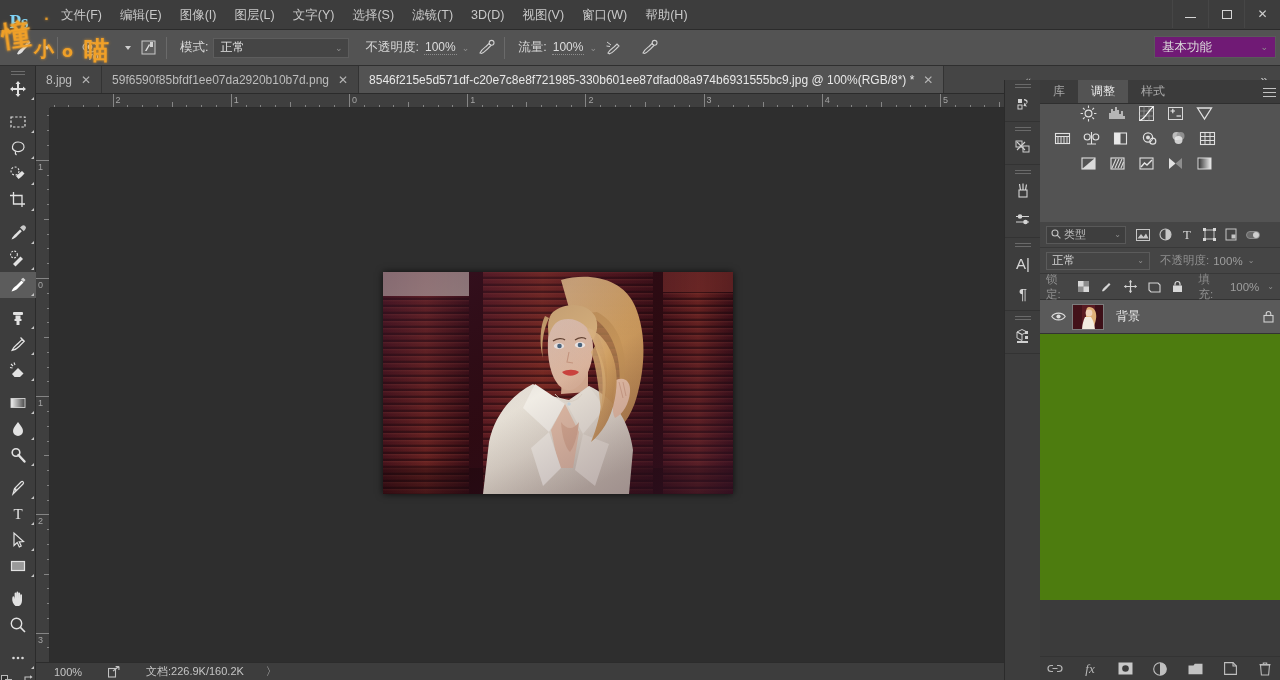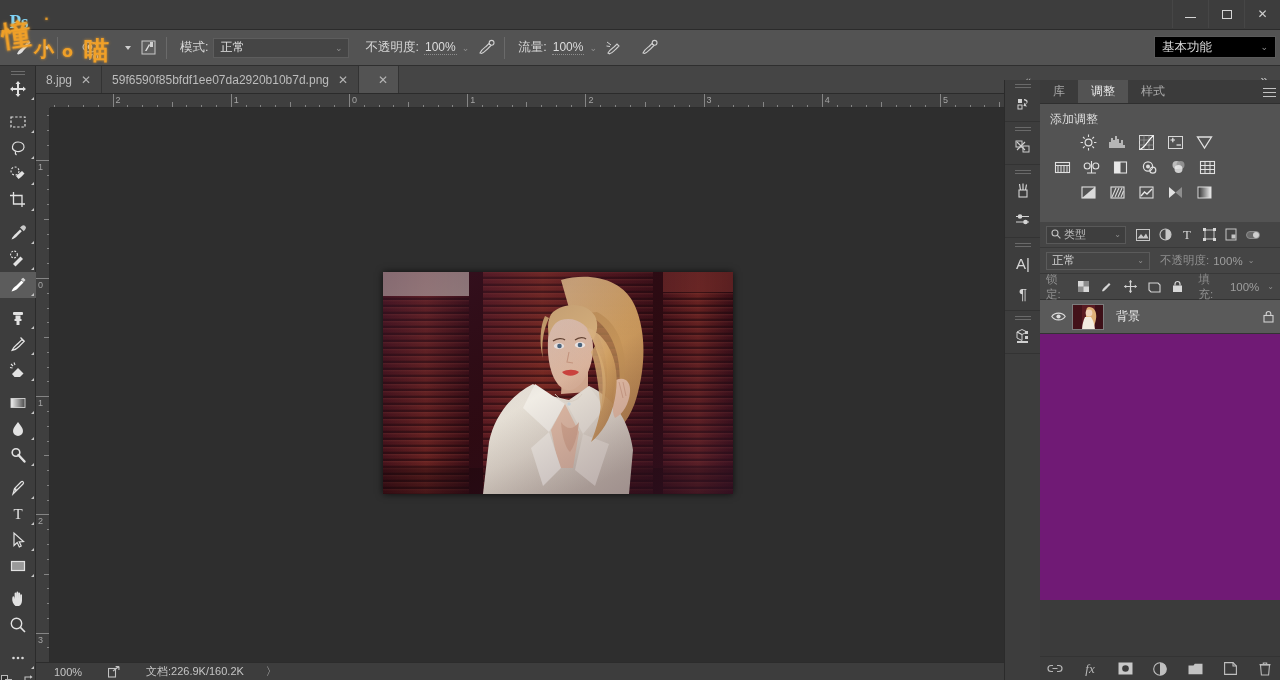--- a/index.html
+++ b/index.html
@@ -70,21 +70,21 @@
     font-size:12px; display:flex; align-items:center; padding:0 6px; margin-left:5px;
     min-width:136px; justify-content:space-between;
   }
   .opt-num{
     font-size:12px; color:#dcdcdc; margin-left:5px; border-bottom:1px dotted #8d8d8d;
     padding:0 1px;
   }
   .opt-icon{ width:22px;height:22px;display:flex;align-items:center;justify-content:center;margin-left:6px;}
   .workspace{
     position:absolute; right:4px; top:6px; height:22px; width:122px;
-    background:#000000; border:1px solid #5a5a5a; display:flex; align-items:center;
+    background:#701a75; border:1px solid #5a5a5a; display:flex; align-items:center;
     justify-content:space-between; padding:0 7px; font-size:12.5px; color:#dcdcdc;
   }
 
   
   .tabbar{
     position:absolute; left:36px; top:66px; width:1244px; height:28px;
     background:#454545; border-bottom:1px solid #2b2b2b; display:flex; align-items:stretch;
   }
   .tab{
     display:flex; align-items:center; padding:0 10px; font-size:12px; color:#bdbdbd;
@@ -211,21 +211,21 @@
     border-bottom:1px solid #383838; font-size:11.5px; color:#b9b9b9;
   }
   .blend-sel{
     width:104px; height:18px; background:#454545; border:1px solid #5b5b5b; color:#d2d2d2;
     display:flex; align-items:center; justify-content:space-between; padding:0 5px; font-size:11.5px;
   }
   .lock-row{
     height:26px; display:flex; align-items:center; padding:0 6px; background:#454545;
     border-bottom:1px solid #333; font-size:11.5px; color:#b9b9b9; gap:4px;
   }
-  .layer-list{ background:#701a75; height:300px; }
+  .layer-list{ background:#4d7c0f; height:300px; }
   .layer-row{
     height:34px; display:flex; align-items:center; background:#5a5a5a; padding:0 6px;
     border-bottom:1px solid #333;
   }
   .eye{ width:24px; display:flex; align-items:center; justify-content:center; }
   .lthumb{
     width:32px; height:26px; border:1px solid #7d7d7d; overflow:hidden; margin-left:2px;
     background:#3a1c26; position:relative;
   }
   .lname{ margin-left:12px; font-size:12px; color:#e6e6e6; }
@@ -237,20 +237,33 @@
   .lf-ico{ width:18px;height:18px; display:flex;align-items:center;justify-content:center; color:#b5b5b5; }
   .dim{ color:#8f8f8f; }
 </style>
 </head>
 <body>
 
 <div id="app">
 
   <div class="titlebar">
     <div class="ps-logo">Ps</div>
+    <div class="menubar" id="menubar">
+        <div class="menu-item">文件(F)</div>
+        <div class="menu-item">编辑(E)</div>
+        <div class="menu-item">图像(I)</div>
+        <div class="menu-item">图层(L)</div>
+        <div class="menu-item">文字(Y)</div>
+        <div class="menu-item">选择(S)</div>
+        <div class="menu-item">滤镜(T)</div>
+        <div class="menu-item">3D(D)</div>
+        <div class="menu-item">视图(V)</div>
+        <div class="menu-item">窗口(W)</div>
+        <div class="menu-item">帮助(H)</div>
+      </div>
     <div class="winbtns">
       <div class="winbtn">
           <i class="wb-min"></i>
         </div>
       <div class="winbtn">
           <i class="wb-max"></i>
         </div>
       <div class="winbtn close">✕</div>
     </div>
   </div>
@@ -333,20 +346,21 @@
   <div class="tabbar" id="tabbar">
       <div class="tab">
         <span>8.jpg</span>
         <span class="tab-close">✕</span>
       </div>
       <div class="tab">
         <span>59f6590f85bfdf1ee07da2920b10b7d.png</span>
         <span class="tab-close">✕</span>
       </div>
       <div class="tab active">
+        <span>8546f215e5d571df-c20e7c8e8f721985-330b601ee87dfad08a974b6931555bc9.jpg @ 100%(RGB/8*) *</span>
         <span class="tab-close">✕</span>
       </div>
       <div class="tab-overflow">»</div>
     </div>
   <div class="panel-collapse-top">«</div>
 
   <div class="toolbar">
     <div class="tb-grip">
         <span></span>
       </div>
@@ -845,21 +859,20 @@
         <div class="ptab active">调整</div>
         <div class="ptab">样式</div>
         <div class="pmenu">
         <svg width="13" height="11" viewBox="0 0 13 11">
           <path d="M0 1.5 H13 M0 5.5 H13 M0 9.5 H13" stroke="#c2c2c2" stroke-width="1.2"></path>
         </svg>
       </div>
     </div>
 
     <div class="adj-panel">
-      <div class="adj-title">添加调整</div>
       <div class="adj-rows">
         <div class="adj-row">
           <div class="adj-ico">
             <svg width="17" height="17" viewBox="0 0 17 17">
                 <circle cx="8.5" cy="8.5" r="3.4" fill="none" stroke="#e0e0e0" stroke-width="1.2"></circle>
                 <path d="M8.5 0.6v2.4M8.5 14v2.4M0.6 8.5h2.4M14 8.5h2.4M3 3l1.7 1.7M12.3 12.3L14 14M14 3l-1.7 1.7M4.7 12.3L3 14" stroke="#e0e0e0" stroke-width="1.1"></path>
               </svg>
           </div>
           <div class="adj-ico">
             <svg width="17" height="17" viewBox="0 0 17 17">

